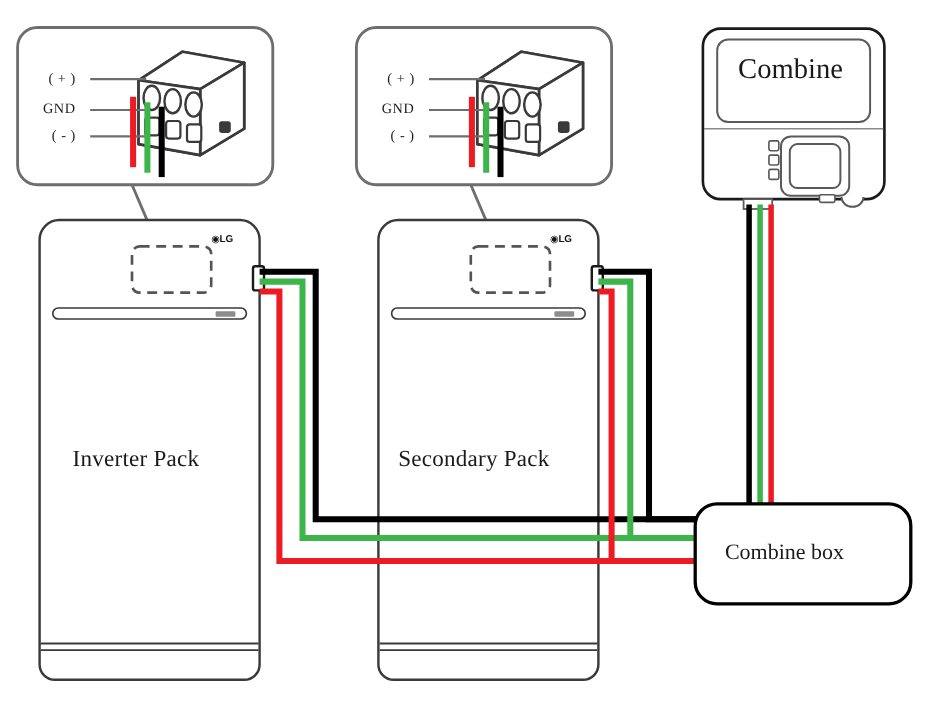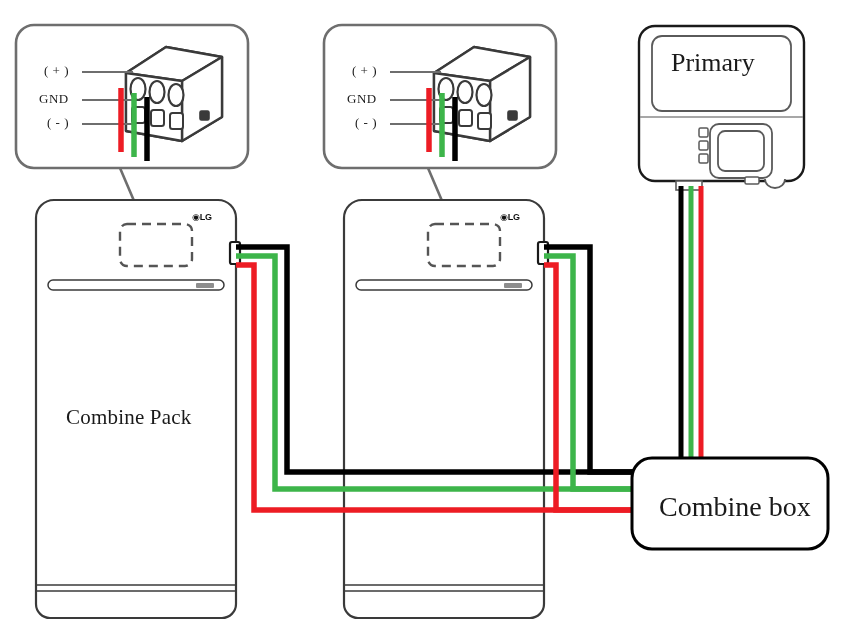--- a/index.html
+++ b/index.html
@@ -3,21 +3,21 @@
 <meta charset="utf-8">
 <style>
   html,body{margin:0;padding:0;background:#ffffff;}
   body{width:846px;height:642px;overflow:hidden;
        font-family:"Liberation Serif","DejaVu Serif",serif;}
   #stage{position:relative;width:846px;height:642px;background:#fff;}
   #stage svg{position:absolute;left:0;top:0;}
   .lbl{position:absolute;font-family:"Liberation Serif","DejaVu Serif",serif;
        color:#1a1a1a;white-space:nowrap;}
   .pack-name{font-size:21px;letter-spacing:.2px;}
-  .box-name{font-size:28px;}
+  .box-name{font-size:20px;}
   .inv-name{font-size:26px;}
   .term{font-size:13px;letter-spacing:.5px;}
   .lg{position:absolute;font-family:"Liberation Sans","DejaVu Sans",sans-serif;
       font-size:9px;font-weight:bold;color:#111;letter-spacing:-.2px;text-align:right;}
 </style>
 </head>
 <body>
 
 <div id="stage">
 
@@ -139,21 +139,22 @@
 </svg>
 
 <div class="lbl term" style="left:44px;  top:63px;">( + )</div>
 <div class="lbl term" style="left:39px;  top:91px;">GND</div>
 <div class="lbl term" style="left:47px;  top:115px;">( - )</div>
 
 <div class="lbl term" style="left:352px; top:63px;">( + )</div>
 <div class="lbl term" style="left:347px; top:91px;">GND</div>
 <div class="lbl term" style="left:355px; top:115px;">( - )</div>
 
-<div class="lbl pack-name" style="left:66px; top:405px;">Combine Pack</div>
+<div class="lbl pack-name" style="left:66px; top:405px;">Inverter Pack</div>
+<div class="lbl pack-name" style="left:362px; top:405px;">Secondary Pack</div>
 
-<div class="lbl inv-name" style="left:671px; top:48px;">Primary</div>
+<div class="lbl inv-name" style="left:671px; top:48px;">Combine</div>
 <div class="lbl box-name" style="left:659px; top:491px;">Combine box</div>
 
 <div class="lg" style="left:192px; top:212px;">◉<span>LG</span></div>
 <div class="lg" style="left:500px; top:212px;">◉<span>LG</span></div>
 
 </div>
 
 </body></html>

